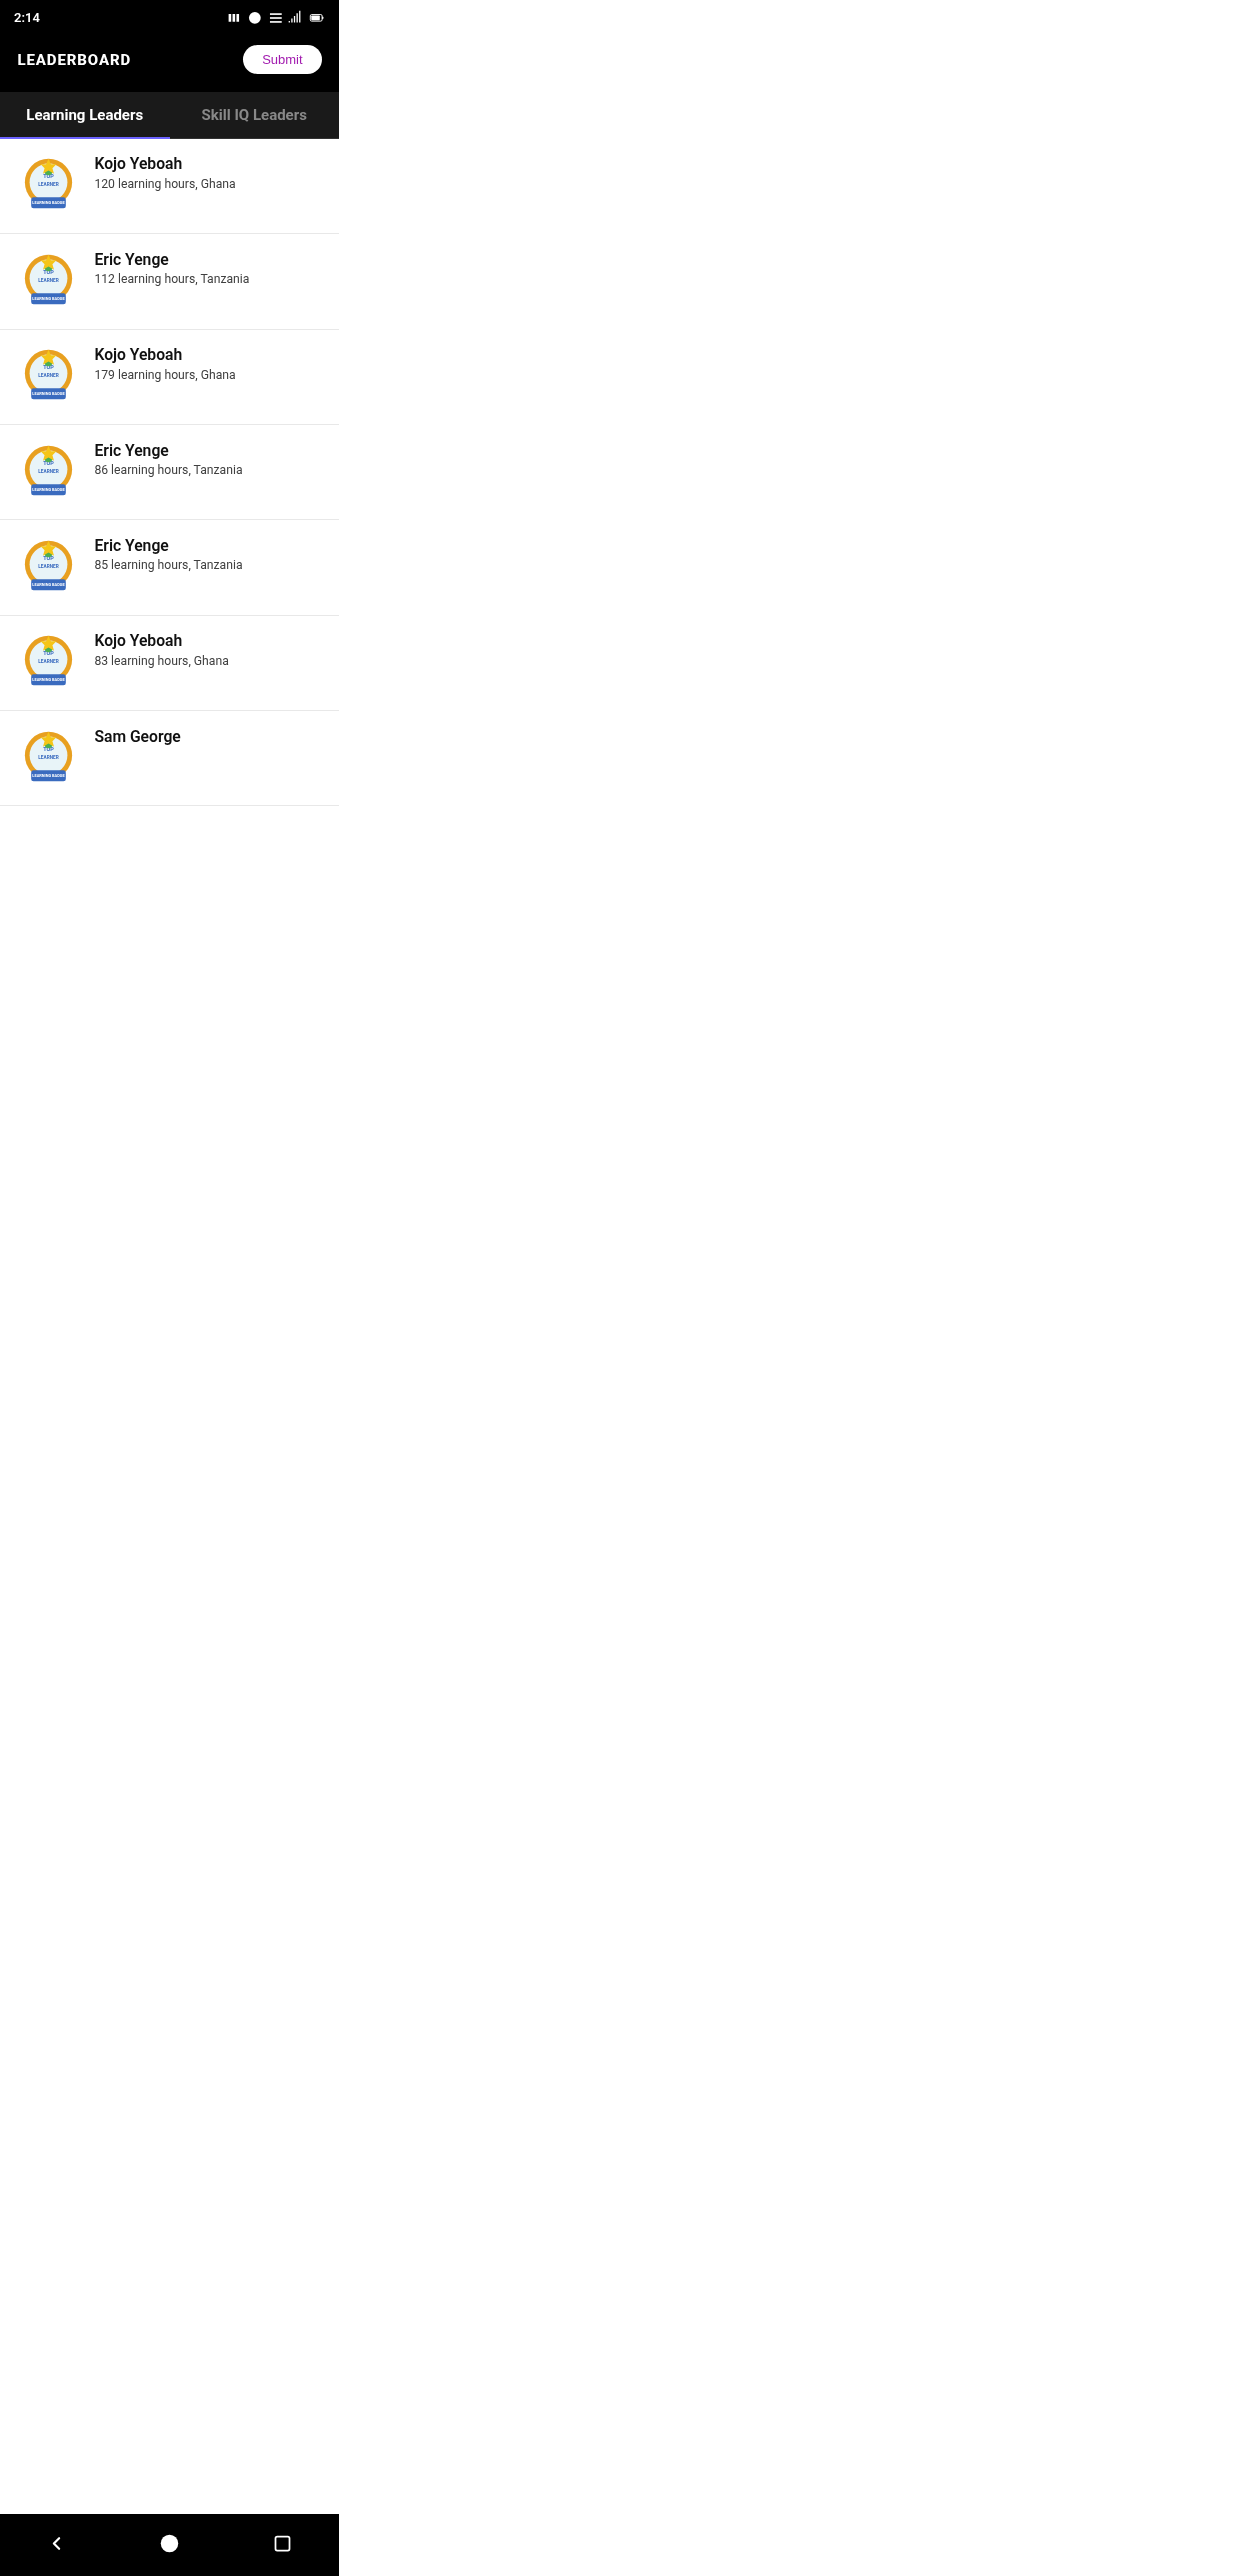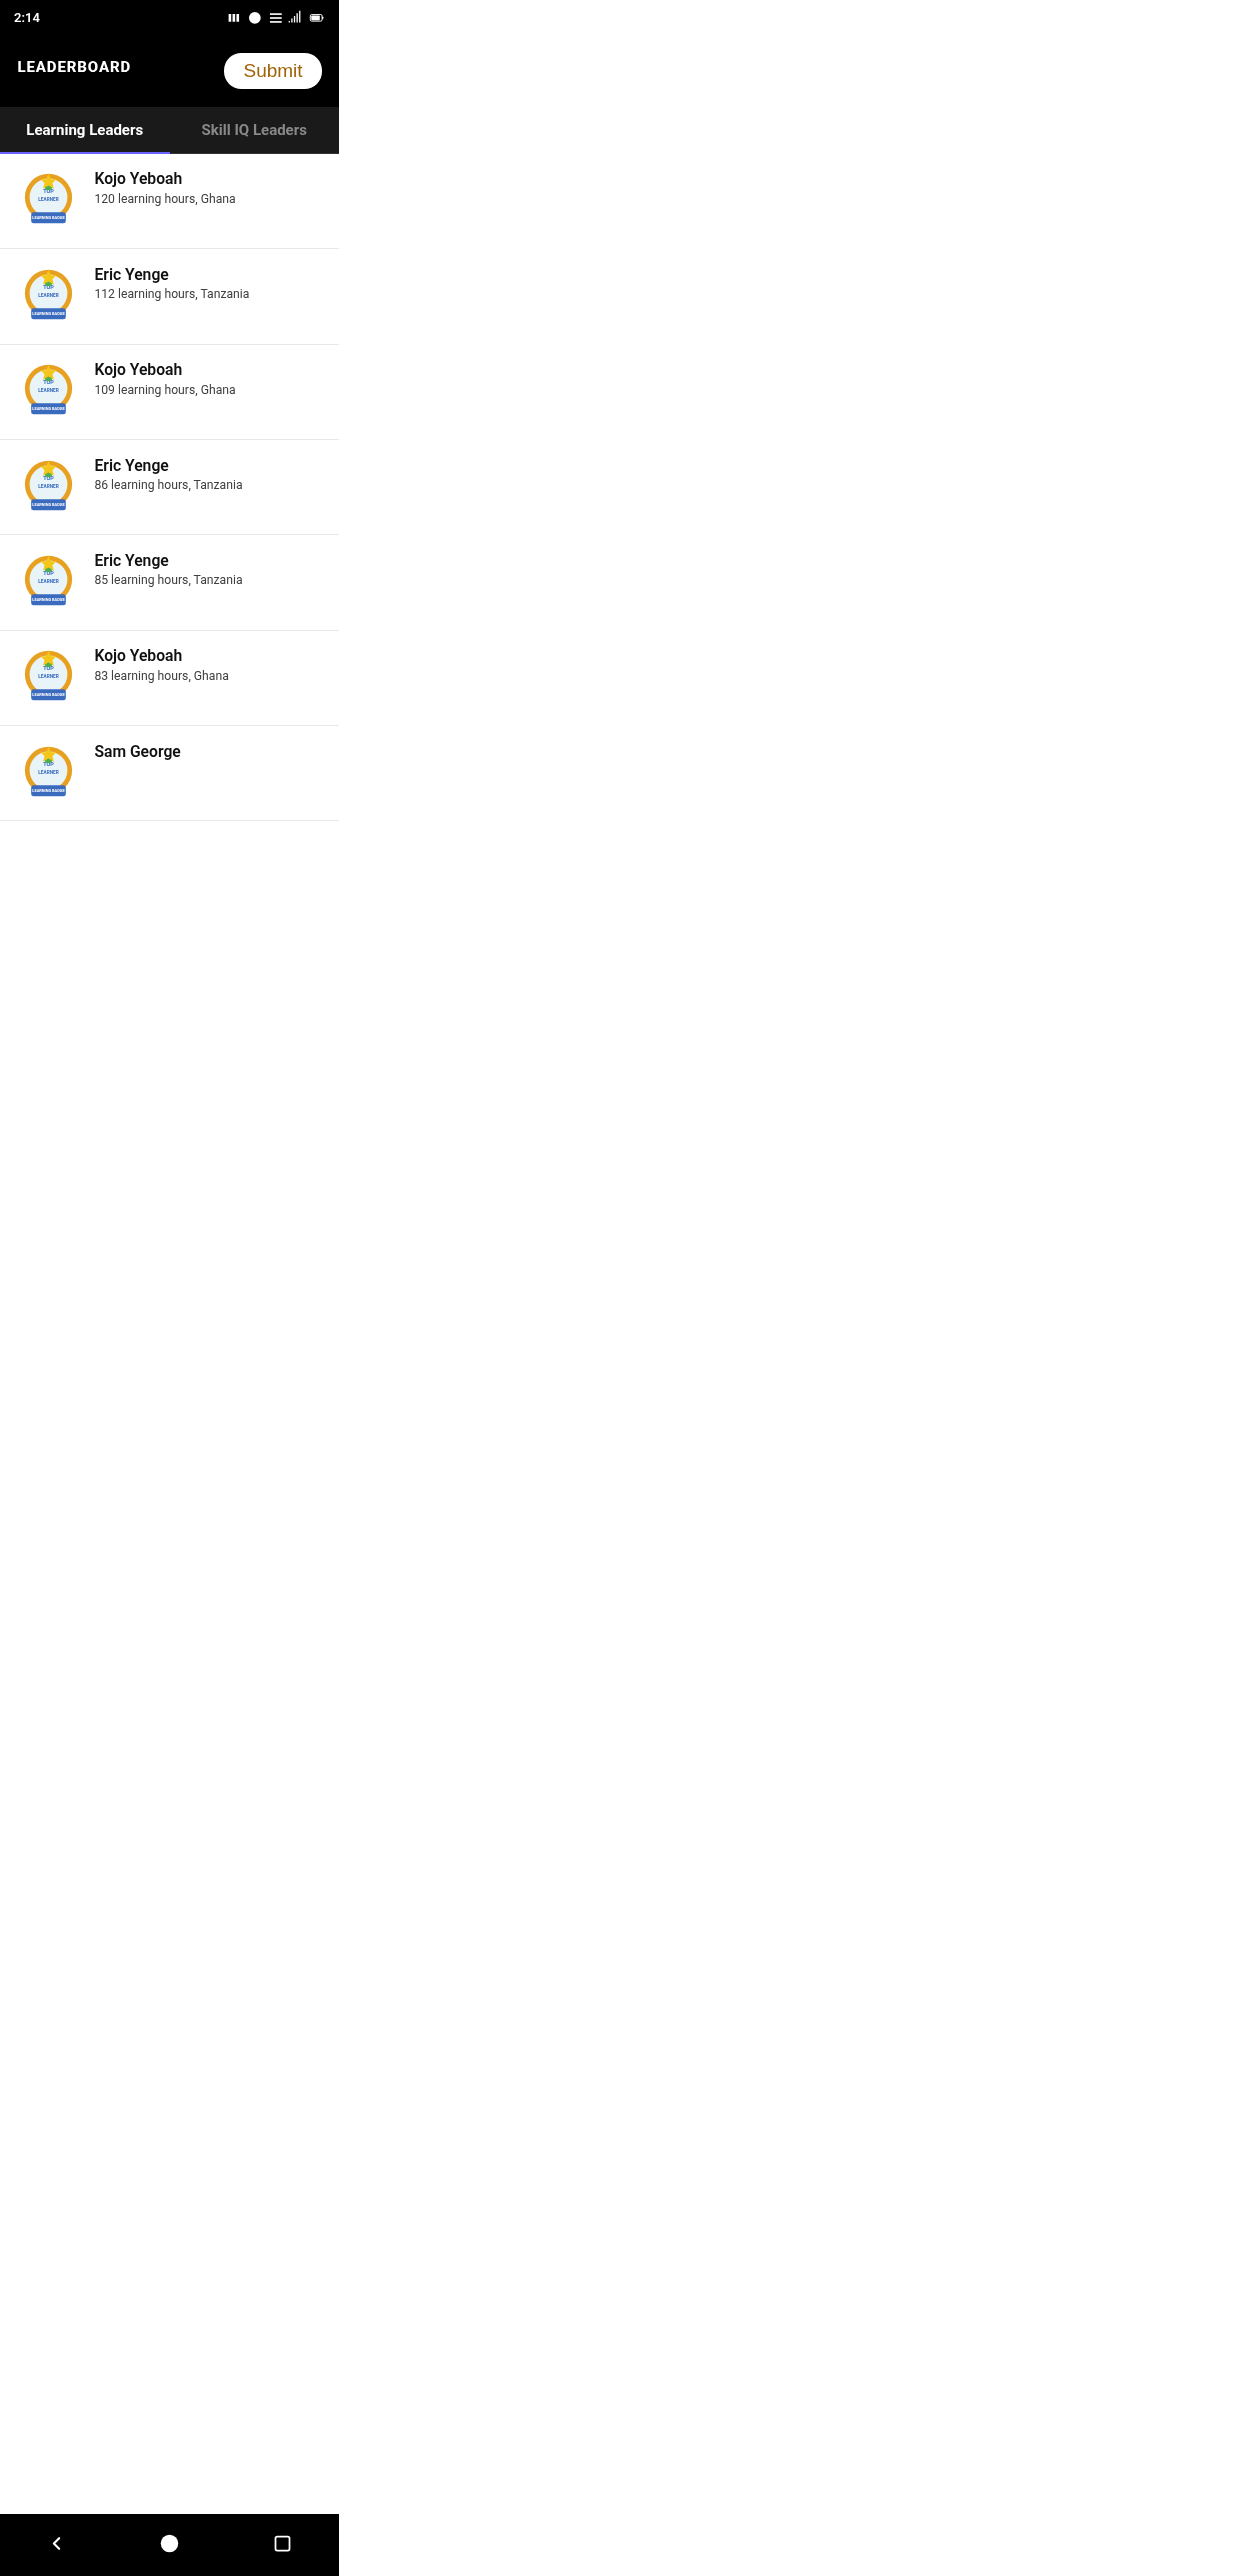--- a/index.html
+++ b/index.html
@@ -56,28 +56,27 @@
 
     .header-title {
       color: #fff;
       font-size: 15px;
       font-weight: 800;
       letter-spacing: 0.9px;
     }
 
     .submit-btn {
       background: #fff;
-      color: #a16207;
+      color: #a21caf;
       border: none;
       border-radius: 17.4px;
       padding: 7px 19px;
-      font-size: 19px;
+      font-size: 13px;
       font-weight: 500;
       cursor: pointer;
-      margin-top: 8px;
     }
 
     
     .tabs {
       background: #1a1a1a;
       display: flex;
       border-bottom: 1.7px solid #333;
     }
 
     .tab {
@@ -279,21 +278,21 @@
 
       <text x="40" y="30" text-anchor="middle" font-size="7" fill="#3a6bbf" font-weight="bold">TOP</text>
       <text x="40" y="40" text-anchor="middle" font-size="6" fill="#3a6bbf" font-weight="bold">LEARNER</text>
 
       <circle cx="40" cy="22" r="5" fill="#4caf50"></circle>
 
       <path d="M40 6 L43 13 L50 13 L45 18 L47 25 L40 21 L33 25 L35 18 L30 13 L37 13 Z" fill="#f5c518"></path>
     </svg></div>
       <div class="item-info">
         <div class="item-name">Kojo Yeboah</div>
-        <div class="item-detail">109 learning hours, Ghana</div>
+        <div class="item-detail">179 learning hours, Ghana</div>
       </div>
     </div>
     <div class="list-item">
       <div class="badge"><svg viewBox="0 0 80 80" xmlns="http://www.w3.org/2000/svg">
 
       <circle cx="40" cy="36" r="30" fill="#e8a020"></circle>
 
       <circle cx="40" cy="36" r="24" fill="#e8f4f8"></circle>
 
       <rect x="18" y="55" width="44" height="14" rx="3" fill="#3a6bbf"></rect>

